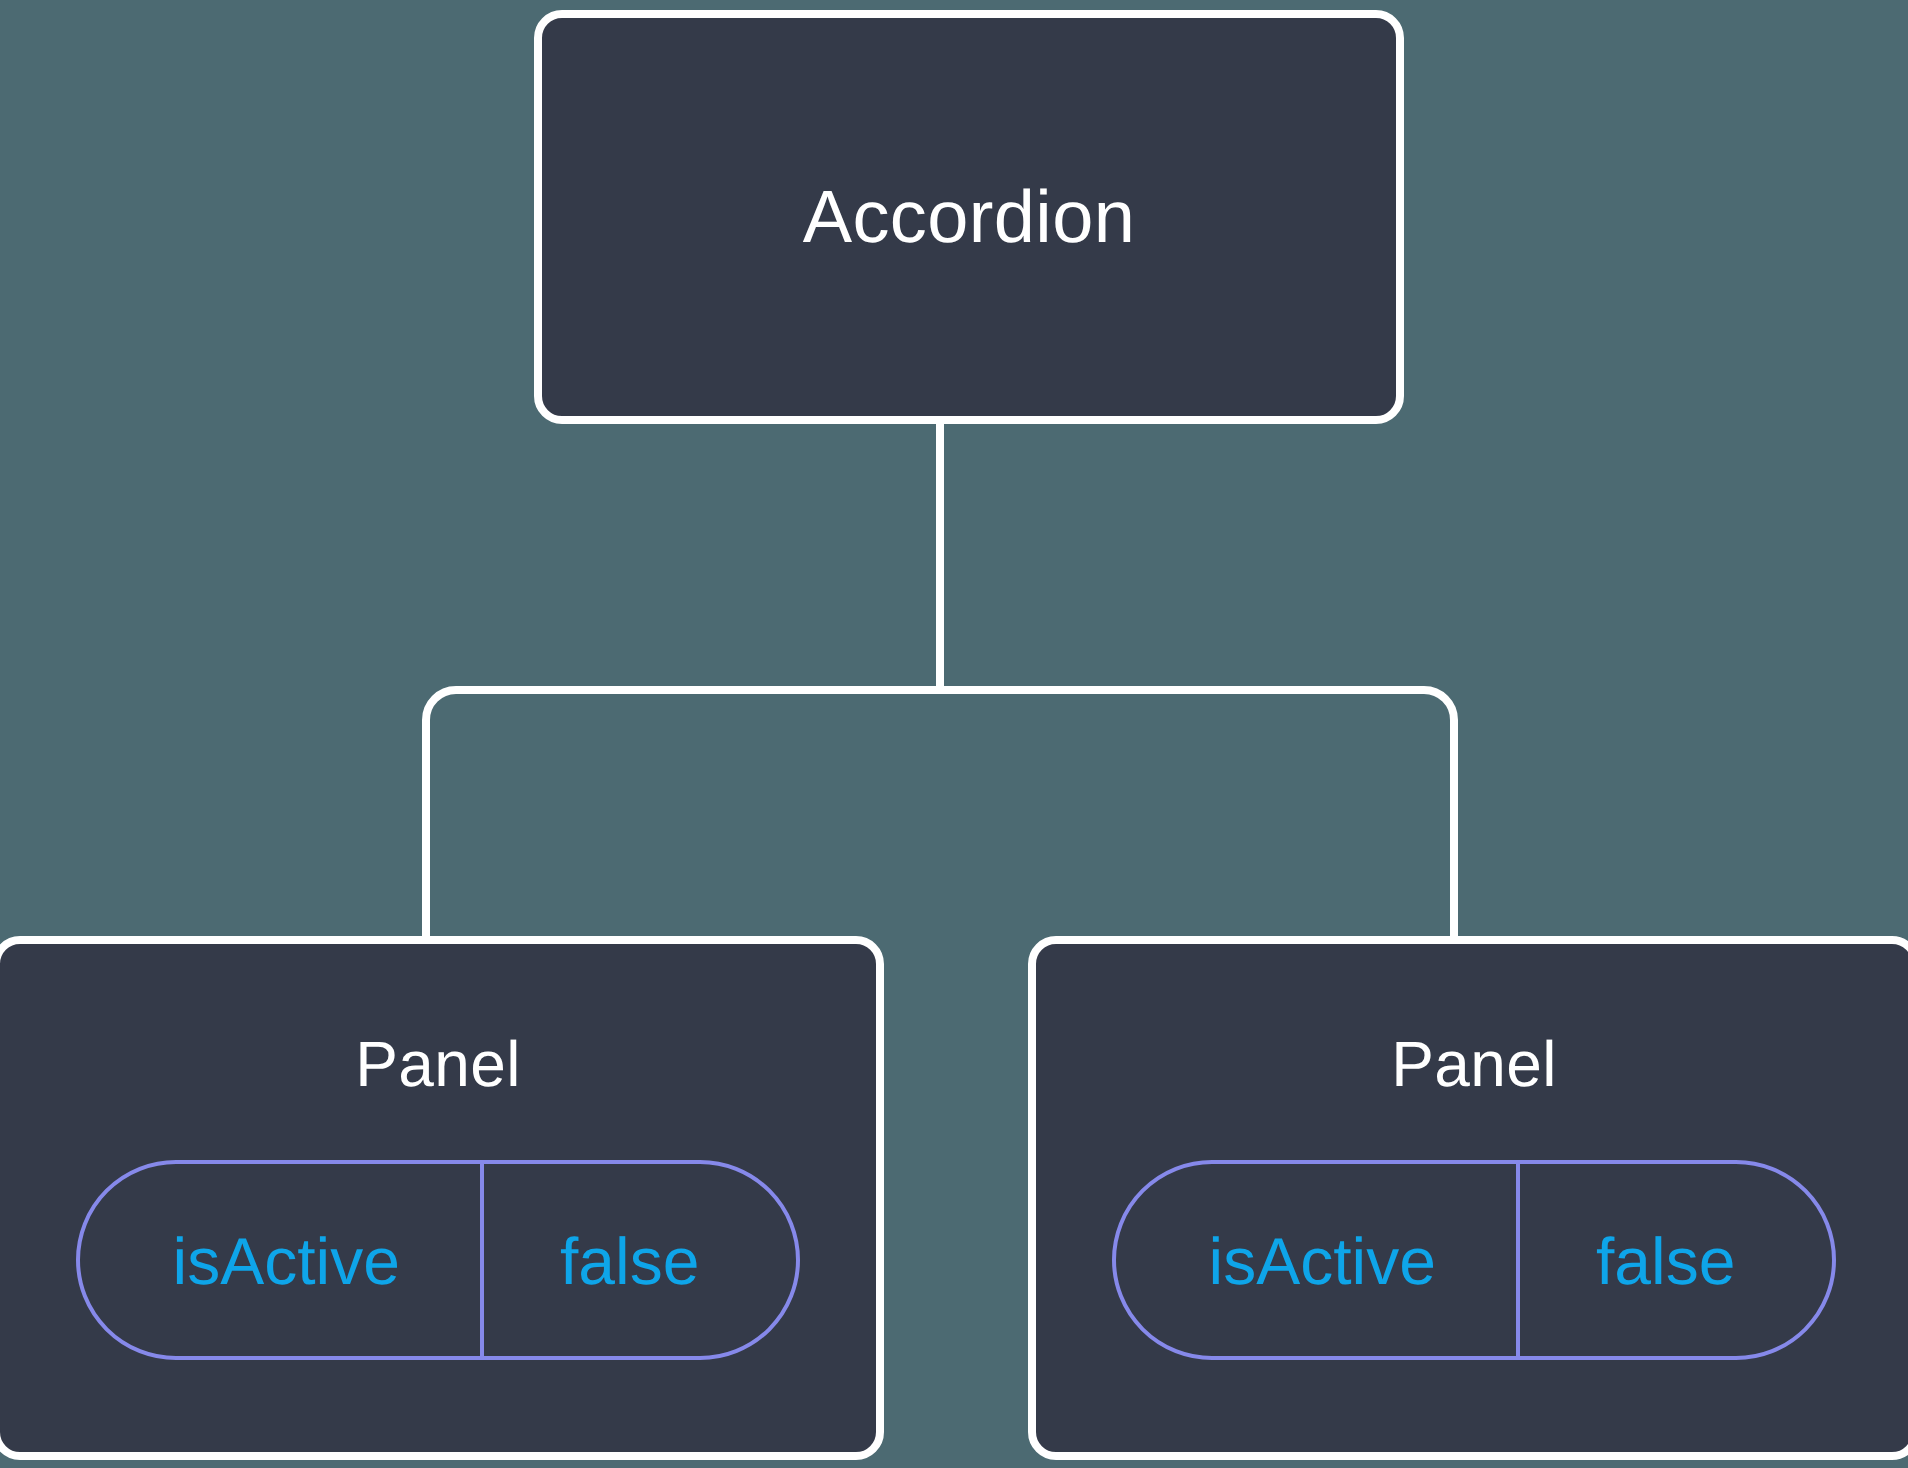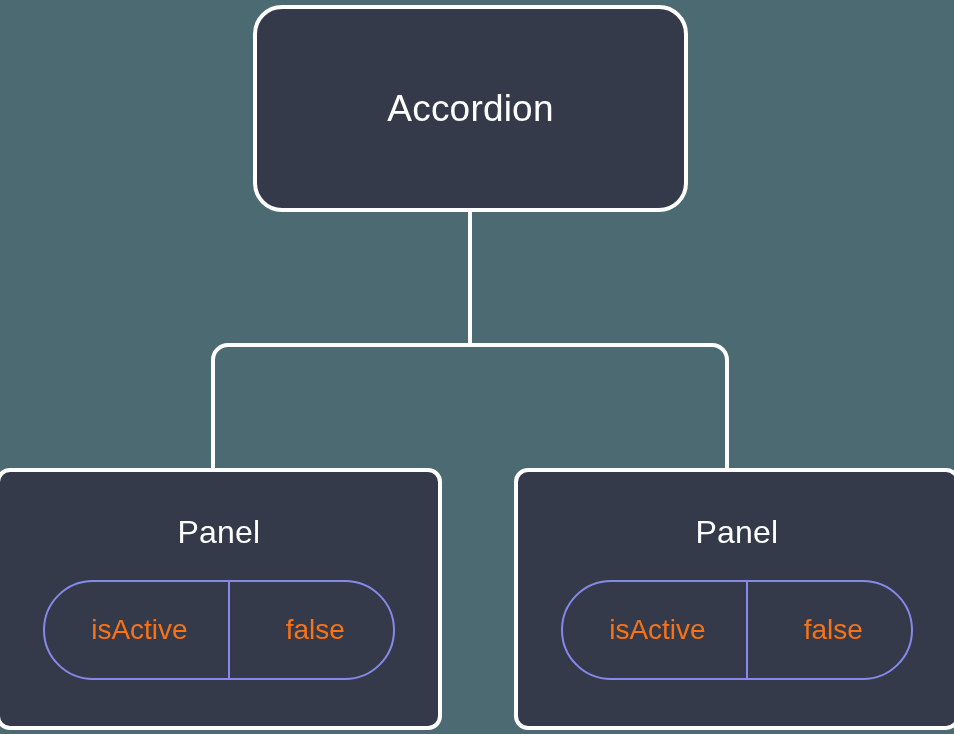--- a/index.html
+++ b/index.html
@@ -46,26 +46,25 @@
     box-sizing: border-box;
     background: #343a49;
     border: 4px solid #ffffff;
     border-radius: 14px;
     display: flex;
     flex-direction: column;
     align-items: center;
   }
 
   .node-root {
-    left: 253px;
+    left: 267px;
     top: 5px;
     width: 435px;
     height: 207px;
     justify-content: center;
-    border-radius: 29px;
   }
 
   .node-child {
     top: 468px;
     height: 262px;
     justify-content: flex-start;
     padding-top: 44px;
   }
 
   .node-child-left {
@@ -101,32 +100,32 @@
     display: flex;
     align-items: stretch;
     overflow: hidden;
   }
 
   .pill-key,
   .pill-value {
     display: flex;
     align-items: center;
     justify-content: center;
-    color: #f97316;
-    font-size: 28px;
+    color: #0ea5e9;
+    font-size: 33px;
     line-height: 1;
     white-space: nowrap;
   }
 
   .pill-key {
     padding: 0 40px 0 46px;
   }
 
   .pill-value {
-    padding: 0 48px 0 56px;
+    padding: 0 48px 0 38px;
     border-left: 2px solid #8689ea;
   }
 
   .node-child-left .state-pill {
     margin-left: 0px;
   }
 </style>
 </head>
 <body>
 

